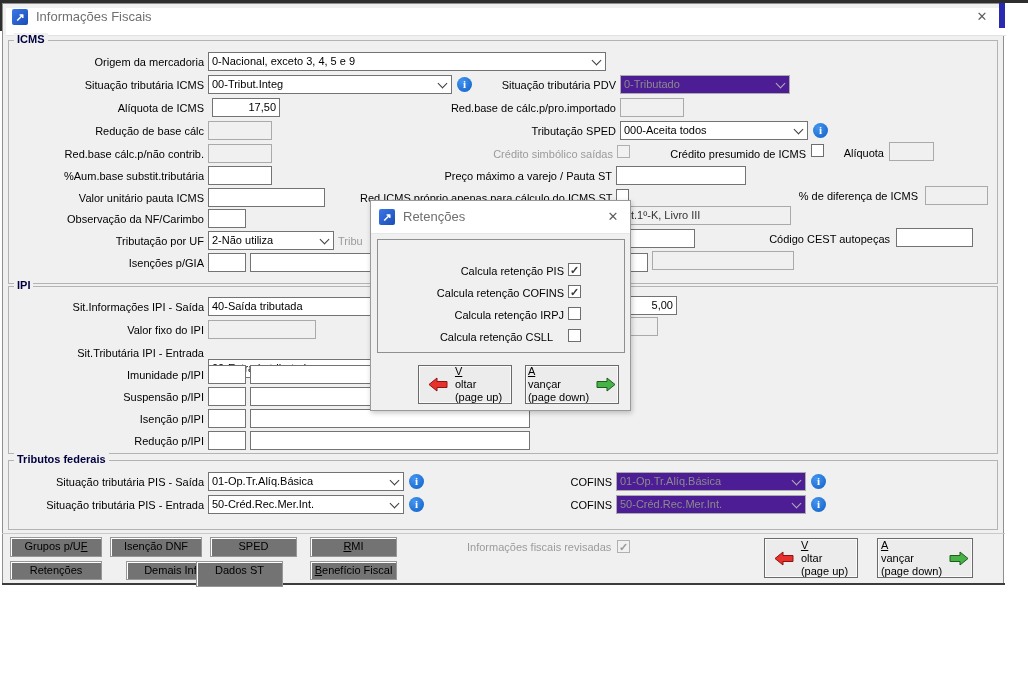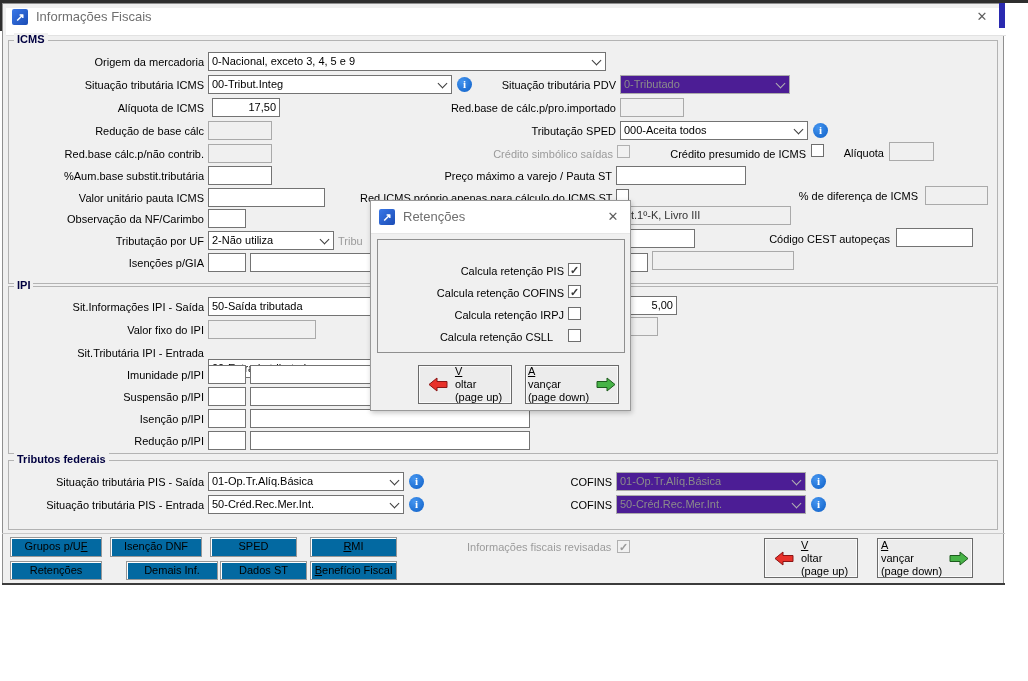--- a/index.html
+++ b/index.html
@@ -26,21 +26,21 @@
   .combo .arr{width:16px;height:17px;position:relative;flex:none}
   .combo .arr::after{content:"";position:absolute;left:4px;top:4px;width:6px;height:6px;border-right:1.4px solid #3c3c3c;border-bottom:1.4px solid #3c3c3c;transform:rotate(45deg)}
   .combo.dis{background:#4c1d95;border-color:#ababab;color:#8b8b8b}
   .combo.dis .arr::after{border-color:#b2b2b2}
   .cb{position:absolute;width:13px;height:13px;background:#fff;border:1px solid #6e6e6e;box-sizing:border-box;text-align:center}
   .cb .mark{display:none;font-size:11px;line-height:10px;font-weight:bold;color:#3a3a3a}
   .cb.checked .mark{display:inline-block}
   .cb.dis{background:#f1f1f1;border-color:#b0b0b0}
   .cb.dis .mark{color:#9a9a9a}
   .info{position:absolute;width:15px;height:15px;border-radius:50%;background:radial-gradient(circle at 35% 30%,#4495f0,#0e5fc6);color:#fff;font-weight:bold;font-family:"Liberation Serif",serif;font-size:11px;text-align:center;line-height:15px}
-  .btn{position:absolute;background:#0369a1;border:1px solid #979797;box-shadow:inset 1px 1px 0 #ffffff;text-align:center;box-sizing:border-box;line-height:17px}
+  .btn{position:absolute;background:#737373;border:1px solid #979797;box-shadow:inset 1px 1px 0 #ffffff;text-align:center;box-sizing:border-box;line-height:17px}
   .u{text-decoration:underline}
   .navbtn{position:absolute;background:#ececec;border:1px solid #6a6a6a;box-shadow:inset 0 0 0 1px #fafafa;display:flex;align-items:center;justify-content:center;gap:7px;box-sizing:border-box}
   .navbtn .txt span{display:block;line-height:13px;text-align:left}
   .dialog{position:absolute;left:370px;top:200px;width:261px;height:211px;background:#f0f0f0;border:1px solid #9a9a9a;box-sizing:border-box;z-index:20;box-shadow:1px 2px 5px rgba(0,0,0,.22)}
   .dtitlebar{position:absolute;left:0;top:0;width:259px;height:32px;background:#fff;border-bottom:1px solid #e6e6e6}
   .footerline{position:absolute;left:2px;top:533px;width:1003px;height:1px;background:#c9c9c9}
   .botline{position:absolute;left:2px;top:583px;width:1003px;height:2px;background:#3c3c3c}
 </style>
 </head>
 <body>
@@ -129,21 +129,21 @@
 <div class="lbl r" style="left:8px;top:256px;width:196px">Isenções p/GIA</div>
 <div class="inp" style="left:208px;top:253px;width:38px"></div>
 <div class="inp" style="left:250px;top:253px;width:398px"></div>
 <div class="inp dis" style="left:652px;top:251px;width:142px"></div>
 
 <div class="gbox" style="left:8px;top:286px;width:988px;height:166px"></div>
 <div class="legend" style="left:14px;top:279px">IPI</div>
 
 <div class="lbl r" style="left:8px;top:300px;width:196px">Sit.Informações IPI - Saída</div>
 <div class="combo" style="left:208px;top:297px;width:244px">
-    <span class="ctext">50-Saída tributada</span>
+    <span class="ctext">40-Saída tributada</span>
     <span class="arr"></span>
   </div>
 <div class="inp num" style="left:616px;top:296px;width:61px">5,00</div>
 
 <div class="lbl r" style="left:8px;top:323px;width:196px">Valor fixo do IPI</div>
 <div class="inp dis" style="left:208px;top:320px;width:108px"></div>
 <div class="inp dis" style="left:596px;top:317px;width:62px"></div>
 
 <div class="lbl r" style="left:8px;top:346px;width:196px">Sit.Tributária IPI - Entrada</div>
 <div class="combo" style="left:208px;top:359px;width:244px">
@@ -198,21 +198,21 @@
 
 <div class="footerline"></div>
 <div class="botline"></div>
 
 <div class="btn" style="left:10px;top:537px;width:92px;height:20px"><span>Grupos p/U</span><span class="u">F</span></div>
 <div class="btn" style="left:110px;top:537px;width:92px;height:20px">Isenção DNF</div>
 <div class="btn" style="left:210px;top:537px;width:87px;height:20px">SPED</div>
 <div class="btn" style="left:310px;top:537px;width:87px;height:20px"><span class="u">R</span><span>MI</span></div>
 <div class="btn" style="left:10px;top:561px;width:92px;height:19px">Retenções</div>
 <div class="btn" style="left:126px;top:561px;width:92px;height:19px">Demais Inf.</div>
-<div class="btn" style="left:220px;top:561px;width:87px;height:19px">Dados ST</div>
+<div class="btn" style="left:196px;top:561px;width:87px;height:26px">Dados ST</div>
 <div class="btn" style="left:310px;top:561px;width:87px;height:19px"><span class="u">B</span><span>enefício Fiscal</span></div>
 
 <div class="lbl dis-lbl" style="left:467px;top:540px">Informações fiscais revisadas</div>
 <div class="cb dis checked" style="left:617px;top:540px"><span class="mark">✓</span></div>
 
 <div class="navbtn" style="left:764px;top:538px;width:94px;height:40px">
   <svg width="20" height="15" viewBox="0 0 20 15">
       <path d="M9 1 L9 4.5 L19 4.5 L19 10.5 L9 10.5 L9 14 L1 7.5 Z" fill="#e8312a" stroke="#8a1414" stroke-width="1"></path>
     </svg>
   <span class="txt">

